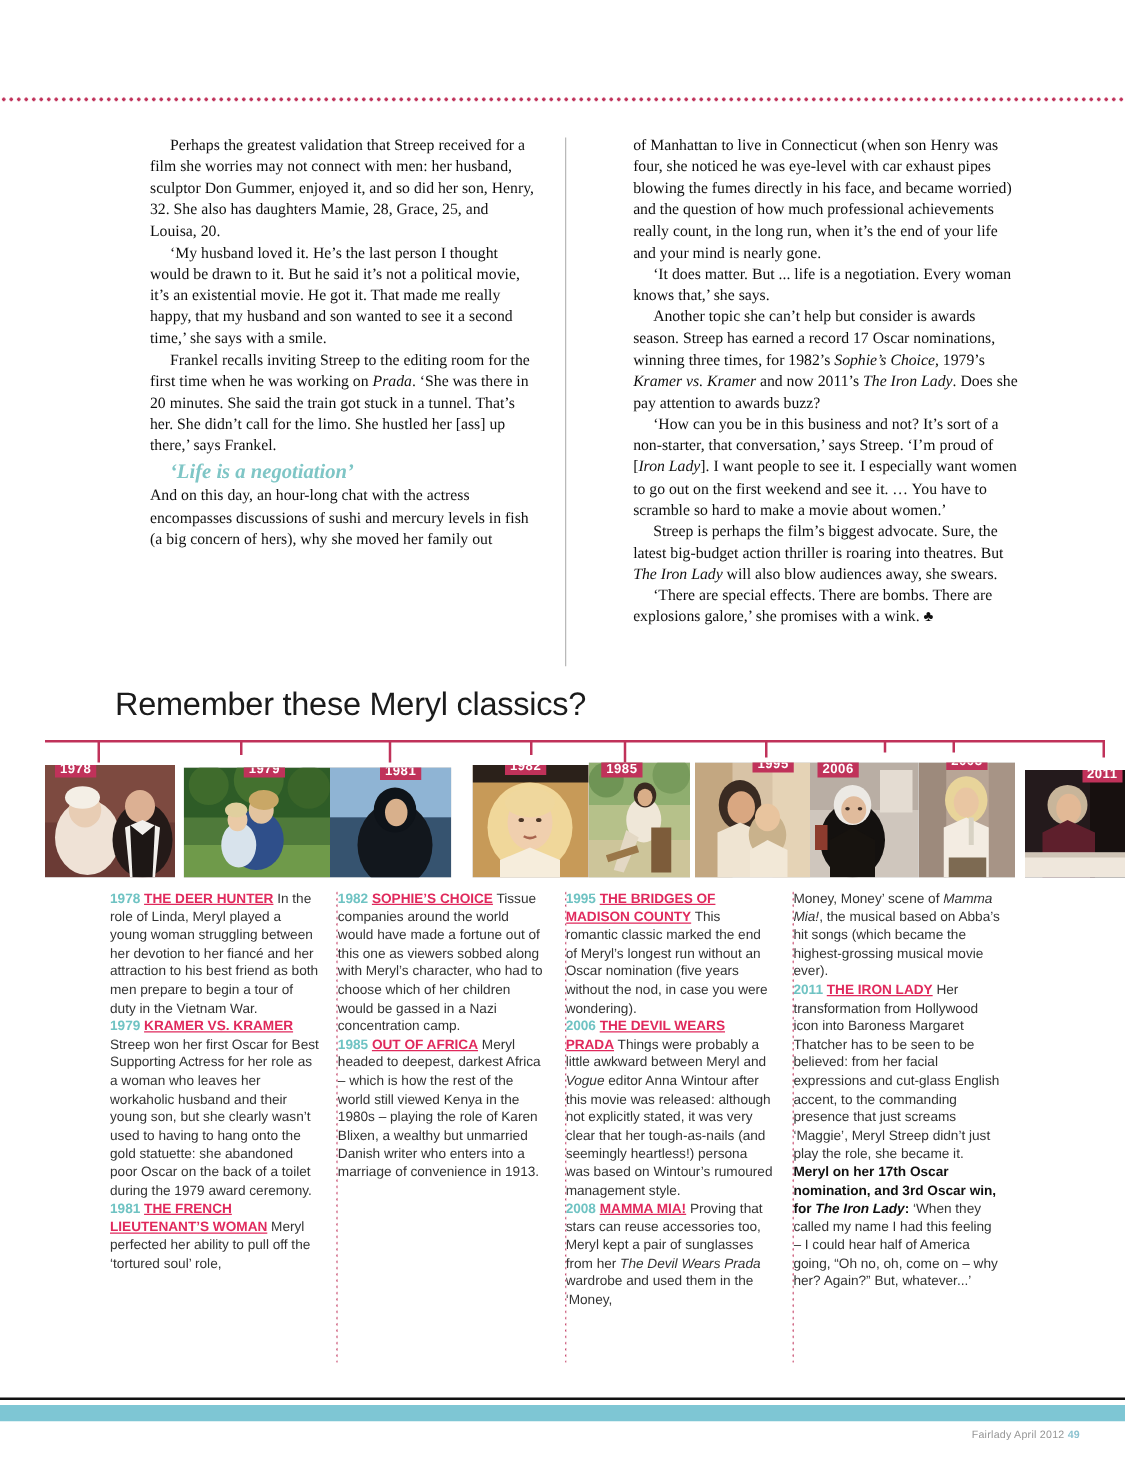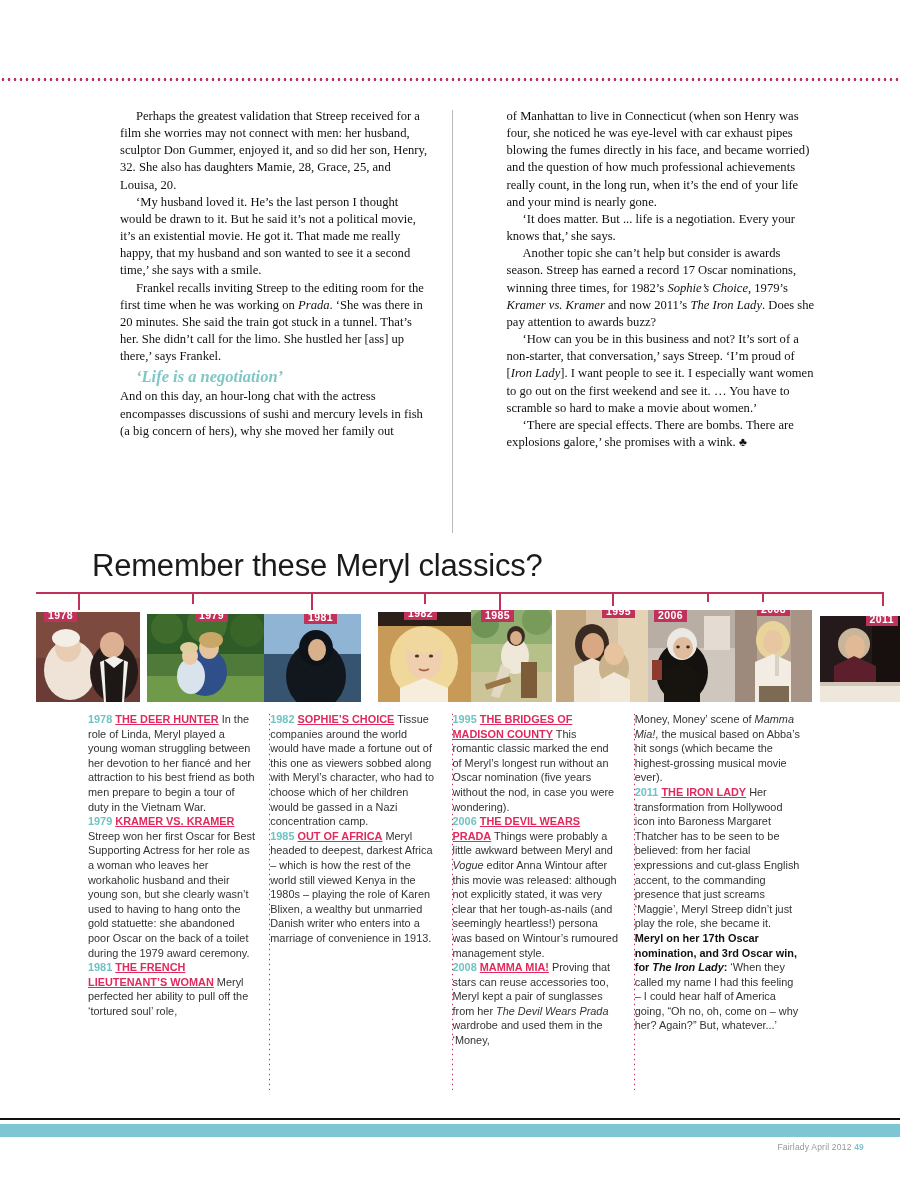--- a/index.html
+++ b/index.html
@@ -41,21 +41,21 @@
     font-family:"Liberation Serif", serif;
     font-style:italic; font-weight:bold;
     font-size:16.5px; line-height:23px; color:#7fc6c6;
     margin:7px 0 1px 0; text-indent:0;
   }
   .endmark{ font-size:12px; }
 
   
   .headline{
     position:absolute; left:92px; top:548px;
-    font-size:31px; font-weight:300; color:#1b1b1b;
+    font-size:26px; font-weight:300; color:#1b1b1b;
     letter-spacing:-0.2px; white-space:nowrap;
   }
 
   
   .timeline{ position:absolute; left:0; top:592px; width:900px; height:110px; }
   .tl-line{
     position:absolute; left:36px; top:0; width:848px; height:1.6px;
     background:#c0325a;
   }
   .tl-tick{ position:absolute; top:0; width:1.6px; background:#c0325a; }
@@ -120,26 +120,29 @@
       <span>Frankel recalls inviting Streep to the editing room for the first time when he was working on </span><span class="ital">Prada</span><span>. ‘She was there in 20 minutes. She said the train got stuck in a tunnel. That’s her. She didn’t call for the limo. She hustled her [ass] up there,’ says Frankel.</span>
     </p>
     <p class="sub-head">‘Life is a negotiation’</p>
     <p class="noindent">And on this day, an hour-long chat with the actress encompasses discussions of sushi and mercury levels in fish (a big concern of hers), why she moved her family out</p>
   </div>
 
   <div class="col-divider"></div>
 
   <div class="col-serif right">
     <p class="noindent">of Manhattan to live in Connecticut (when son Henry was four, she noticed he was eye-level with car exhaust pipes blowing the fumes directly in his face, and became worried) and the question of how much professional achievements really count, in the long run, when it’s the end of your life and your mind is nearly gone.</p>
-    <p>‘It does matter. But ... life is a negotiation. Every your knows that,’ she says.</p>
+    <p>‘It does matter. But ... life is a negotiation. Every woman knows that,’ she says.</p>
     <p>
       <span>Another topic she can’t help but consider is awards season. Streep has earned a record 17 Oscar nominations, winning three times, for 1982’s </span><span class="ital">Sophie’s Choice</span><span>, 1979’s </span><span class="ital">Kramer vs. Kramer</span><span> and now 2011’s </span><span class="ital">The Iron Lady</span><span>. Does she pay attention to awards buzz?</span>
     </p>
     <p>
       <span>‘How can you be in this business and not? It’s sort of a non-starter, that conversation,’ says Streep. ‘I’m proud of [</span><span class="ital">Iron Lady</span><span>]. I want people to see it. I especially want women to go out on the first weekend and see it. … You have to scramble so hard to make a movie about women.’</span>
+    </p>
+    <p>
+      <span>Streep is perhaps the film’s biggest advocate. Sure, the latest big-budget action thriller is roaring into theatres. But </span><span class="ital">The Iron Lady</span><span> will also blow audiences away, she swears.</span>
     </p>
     <p>
       <span>‘There are special effects. There are bombs. There are explosions galore,’ she promises with a wink.</span>
       <span class="endmark">♣</span>
     </p>
   </div>
 </div>
 
 <div class="headline">Remember these Meryl classics?</div>
 

